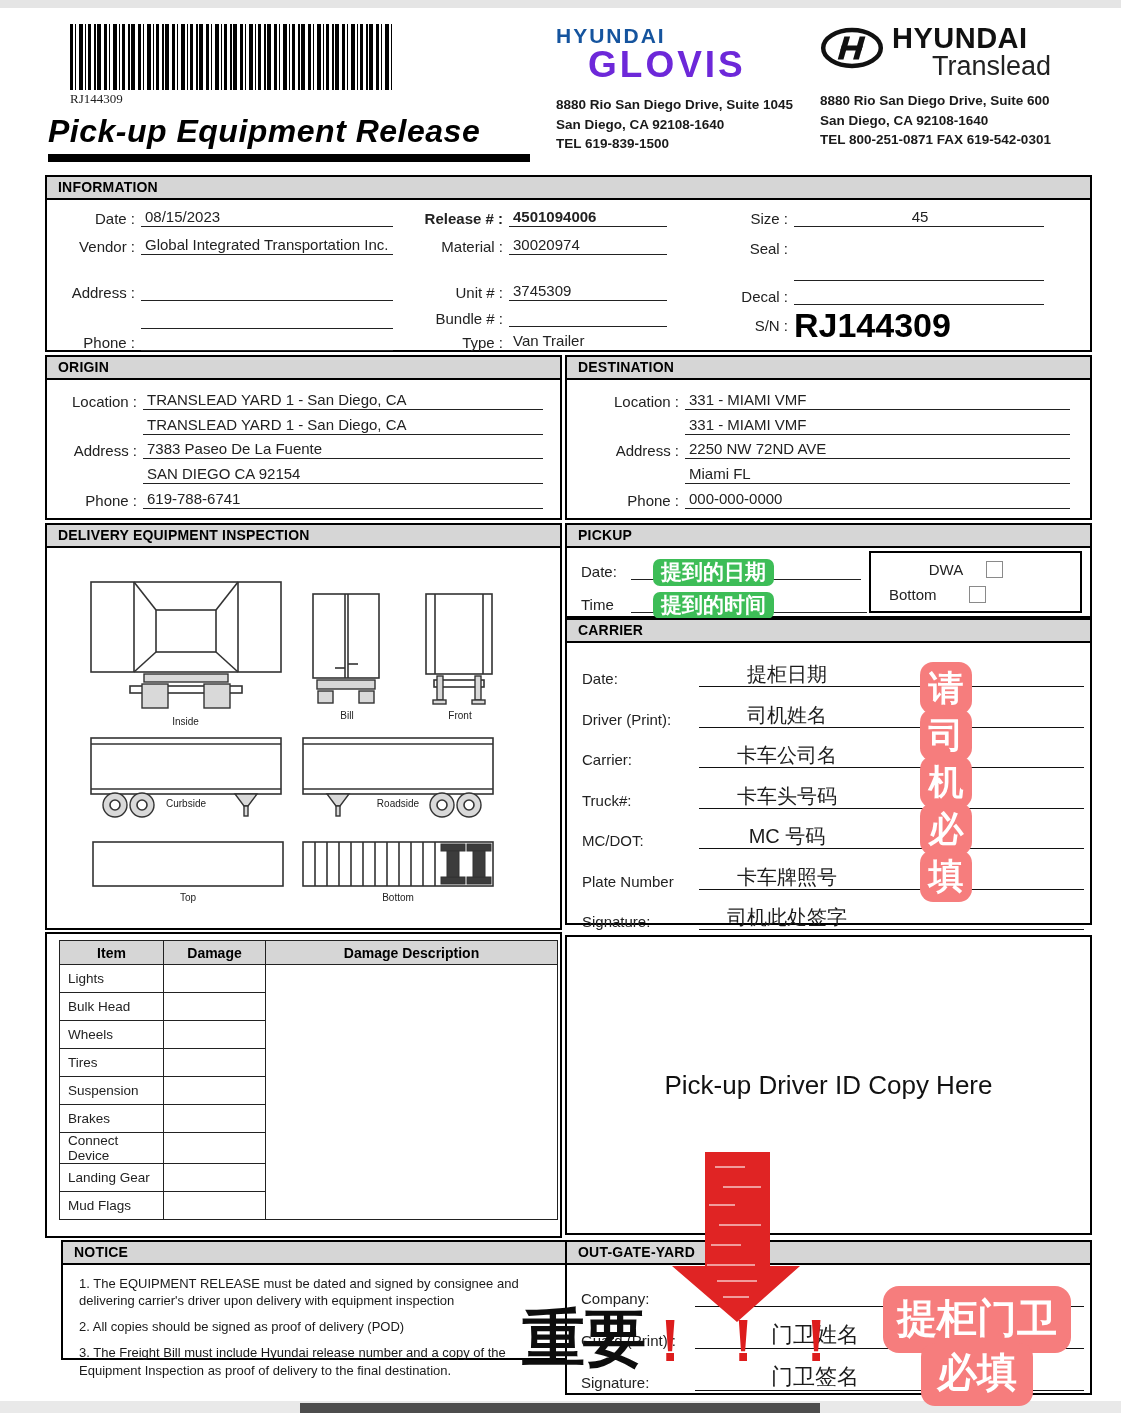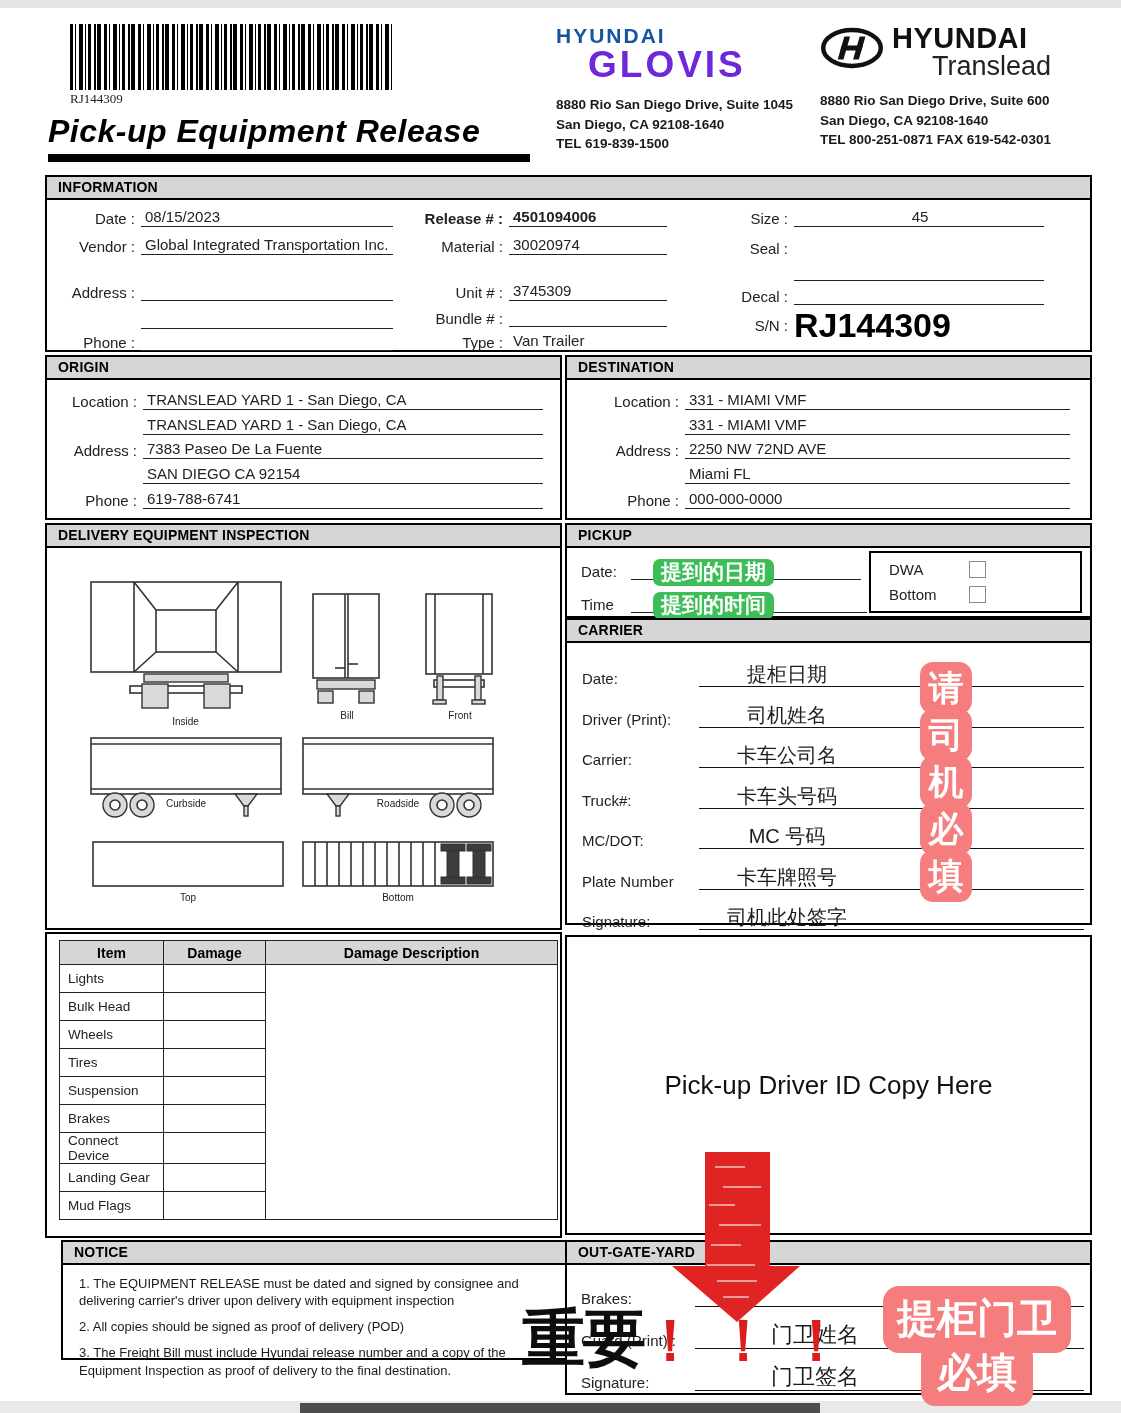--- a/index.html
+++ b/index.html
@@ -370,21 +370,21 @@
             <span class="gbadge">提到的日期</span>
           </span>
       </div>
       <div class="frow" style="left:14px; top:45px; width:286px;">
         <span class="flabel" style="width:50px; text-align:left;">Time</span>
         <span class="pline" style="flex:1;">
             <span class="gbadge">提到的时间</span>
           </span>
       </div>
       <div style="position:absolute; left:302px; top:3px; width:213px; height:62px; border:2px solid #000;">
-        <div class="chkrow" style="margin:8px 0 0 18px;">
+        <div class="chkrow" style="margin:8px 0 0 35px;text-align:center;">
           <span style="font-size:15px; width:80px;">DWA</span>
           <span class="chk"></span>
         </div>
         <div class="chkrow" style="margin:8px 0 0 18px;">
           <span style="font-size:15px; width:80px;">Bottom</span>
           <span class="chk"></span>
         </div>
       </div>
     </div>
   </div>
@@ -503,21 +503,21 @@
       <p class="notice-item">1. The EQUIPMENT RELEASE must be dated and signed by consignee and delivering carrier's driver upon delivery with equipment inspection</p>
       <p class="notice-item">2. All copies should be signed as proof of delivery (POD)</p>
       <p class="notice-item">3. The Freight Bill must include Hyundai release number and a copy of the Equipment Inspection as proof of delivery to the final destination.</p>
     </div>
   </div>
 
   <div class="box" style="left:565px; top:1240px; width:527px; height:155px;">
     <div class="shead">OUT-GATE-YARD</div>
     <div class="content" style="padding-top:12px;">
       <div class="orow">
-          <span class="olabel">Brakes:</span>
+          <span class="olabel">Company:</span>
           <span class="oline"></span>
         </div>
       <div class="orow">
           <span class="olabel">Guard (Print) :</span>
           <span class="oline">
             <span class="oann">门卫姓名</span>
           </span>
         </div>
       <div class="orow">
           <span class="olabel">Signature:</span>

